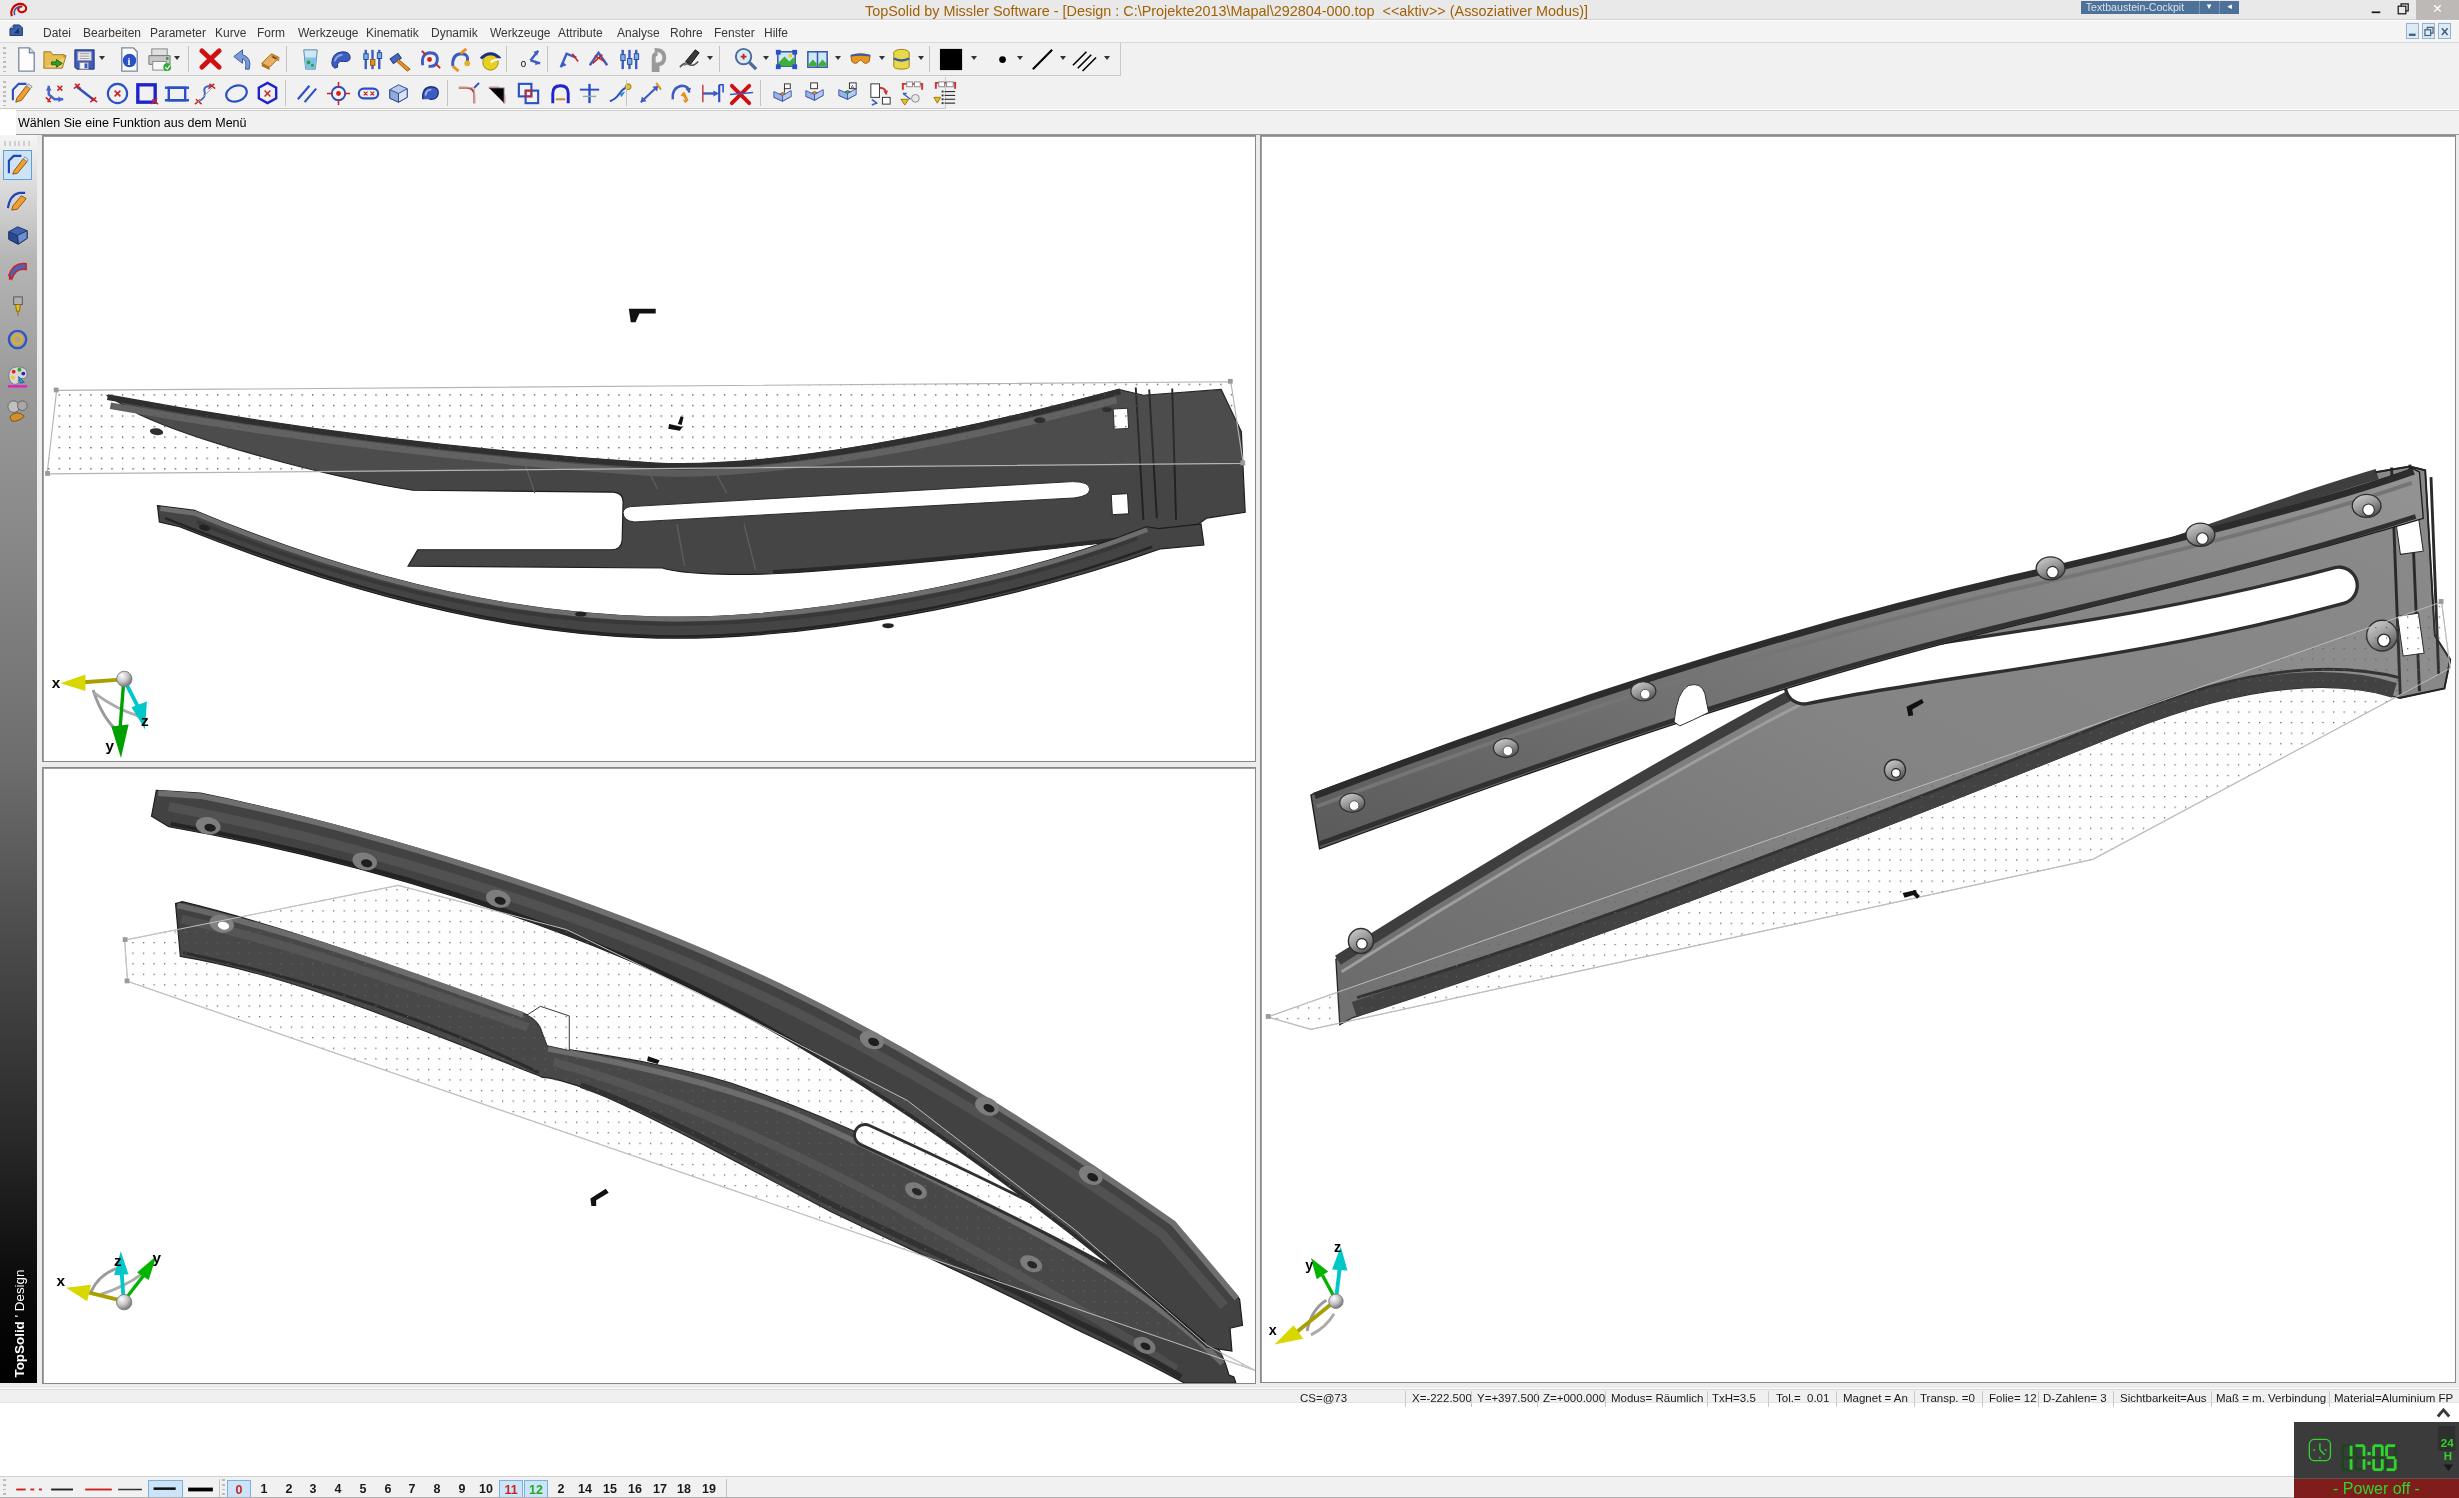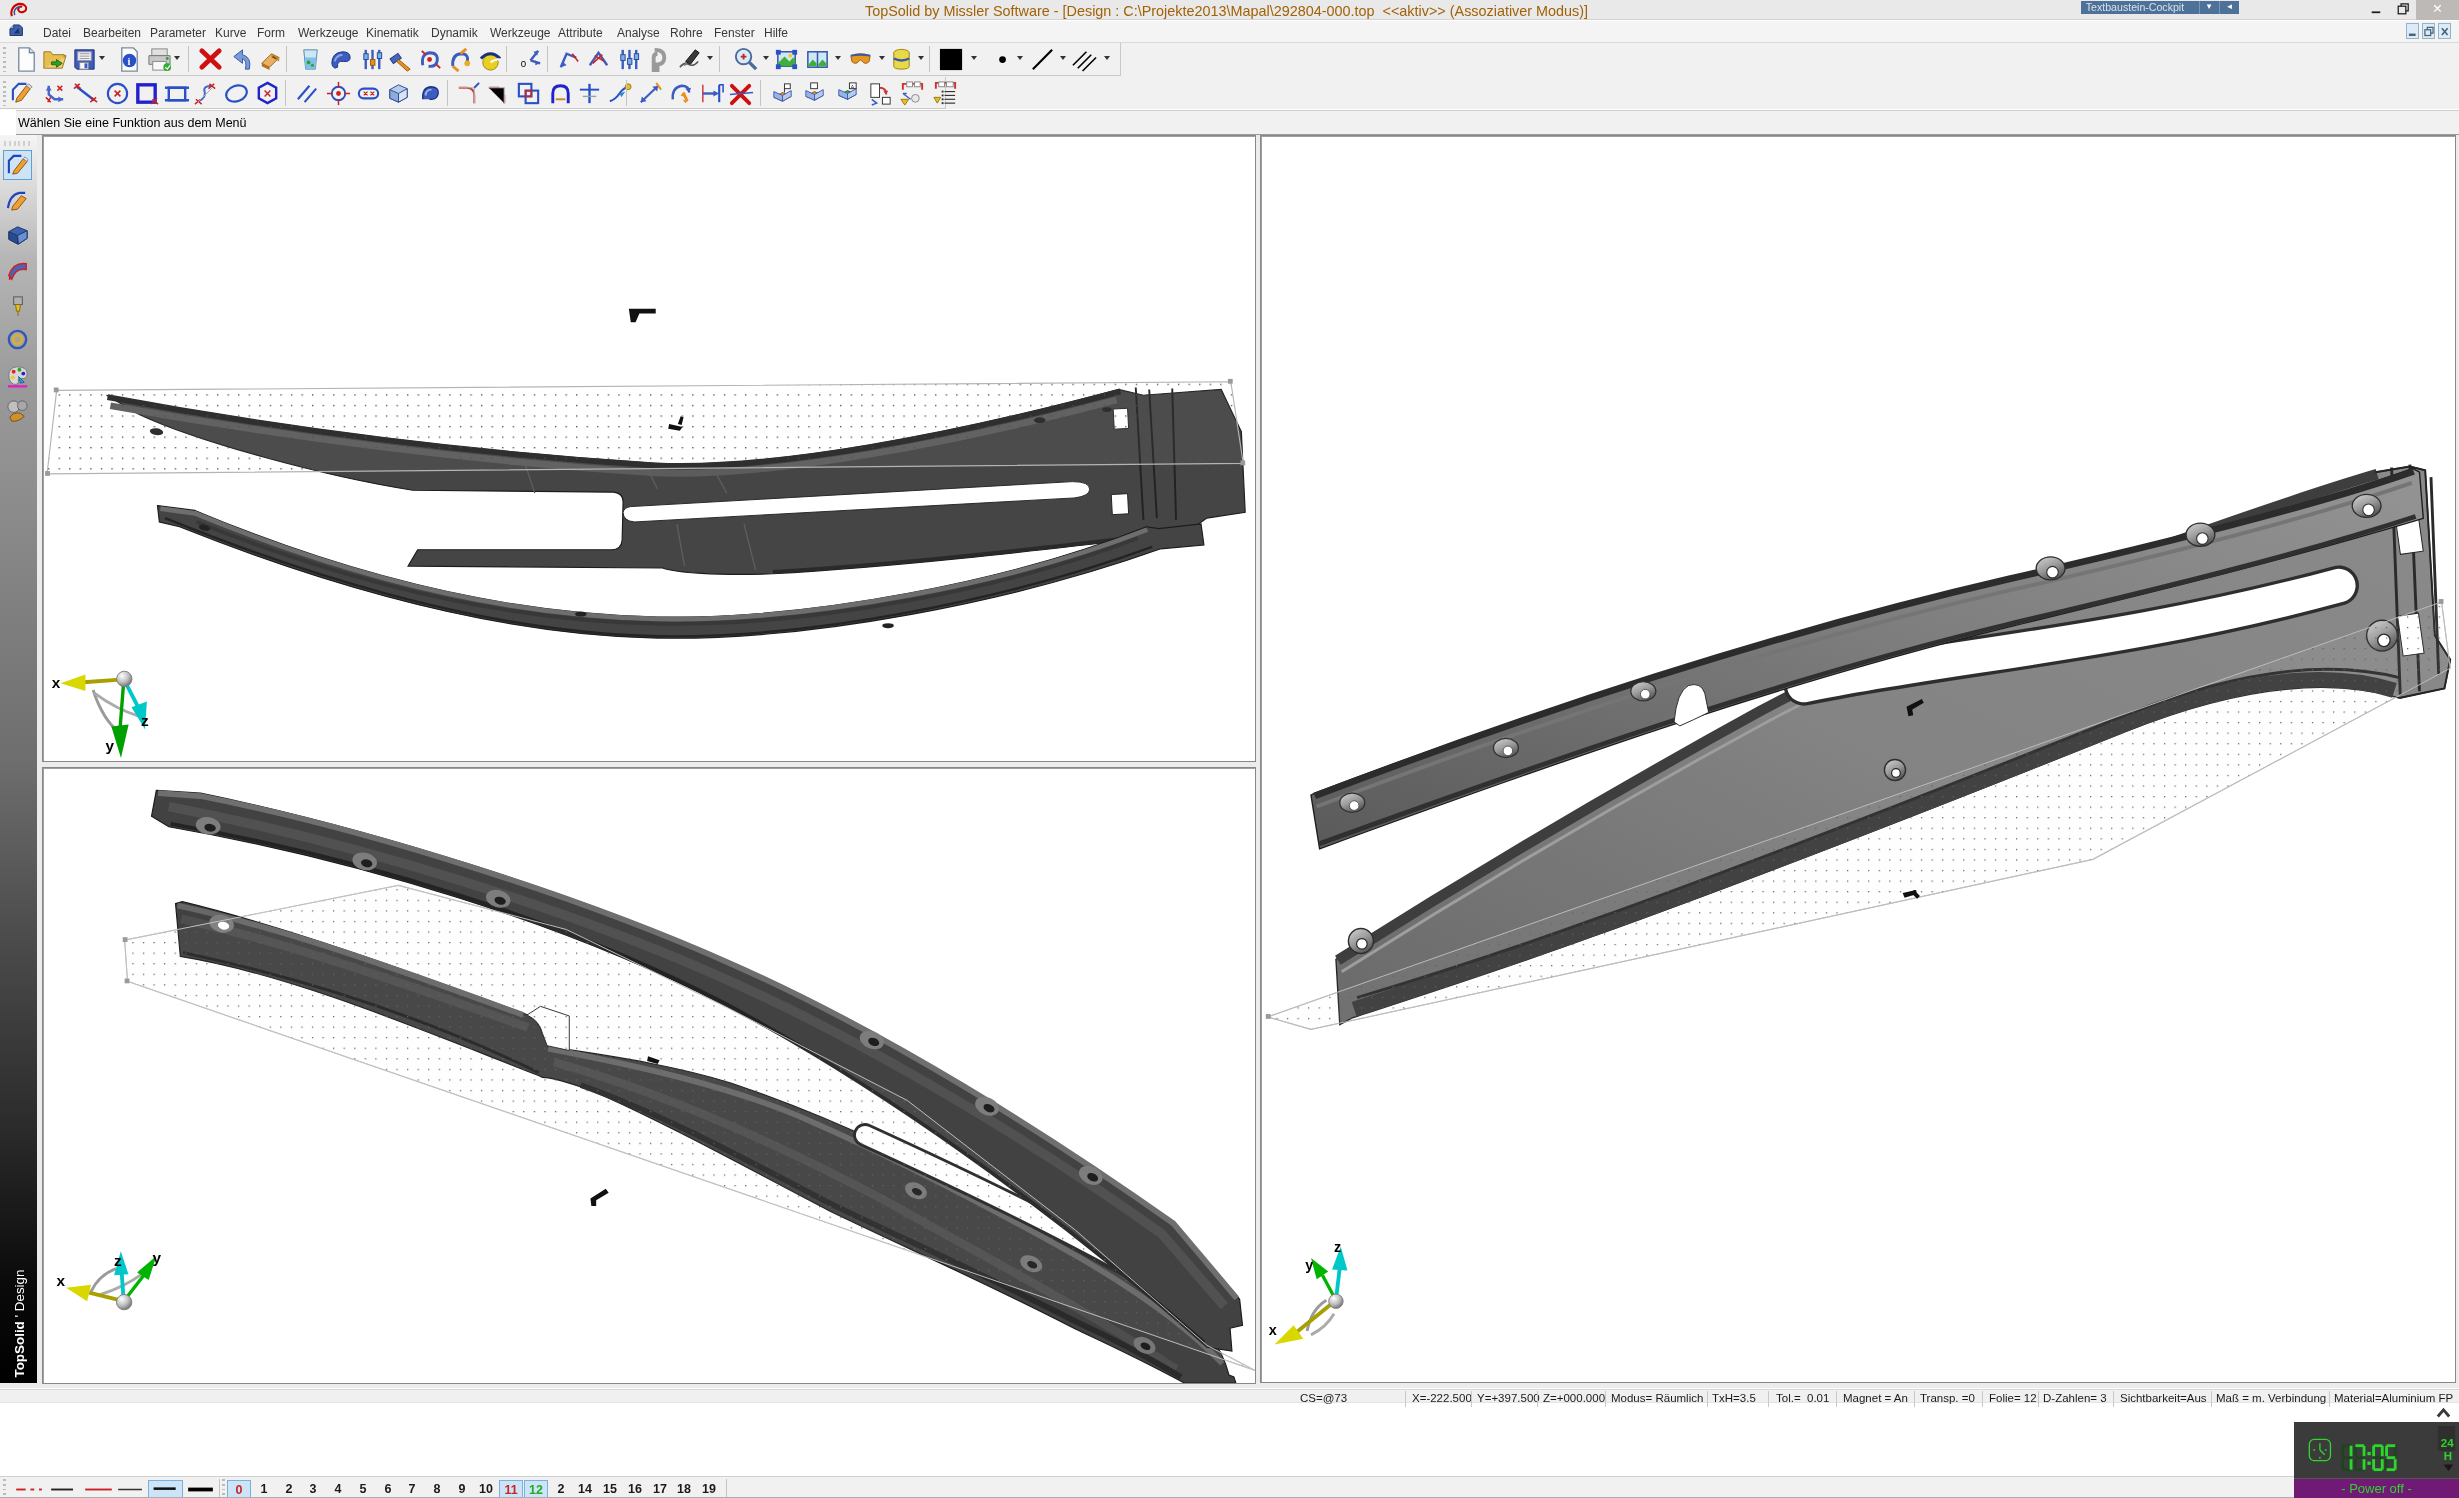--- a/index.html
+++ b/index.html
@@ -43,22 +43,22 @@
 #vpR  { left:1260px; top:135px; width:1196px; height:1248px; }
 #statusbar { position:absolute; left:0; top:1389px; width:2459px; height:14px; background:#f0f0f0;
   border-top:1px solid #d8d8d8; border-bottom:1px solid #e4e4e4; font-size:11.5px; color:#1a1a1a; }
 .st { position:absolute; top:1.9px; white-space:nowrap; }
 .stsep { position:absolute; top:1px; width:1px; height:16.3px; background:#c9c9c9; }
 #bottombar { position:absolute; left:0; top:1476px; width:2296px; height:23px; background:#f1f1f1; border-top:1px solid #d0d0d0;}
 .lsb { position:absolute; top:2.9px; width:31px; height:19px; }
 .numb { position:absolute; top:2.9px; width:24px; height:19px; font-size:12.5px; font-weight:bold; color:#1a1a1a; text-align:center; line-height:18px; }
 .numsel { background:#cce4f7; border:1px solid #7ab0dd; }
 #clock { position:absolute; left:2294px; top:1422px; width:165px; height:77px; background:#3b3b3b; }
-#clockbot { position:absolute; left:2294px; top:1478px; width:165px; height:21px; background:#701a75; border-top:1px solid #555;
-  color:#2fd42f; font-size:13px; text-align:center; line-height:20px;}
+#clockbot { position:absolute; left:2294px; top:1478px; width:165px; height:21px; background:#7f1d1d; border-top:1px solid #555;
+  color:#2fd42f; font-size:16px; text-align:center; line-height:20px;}
 #upar { position:absolute; left:2434px; top:1406px; width:19px; height:13.4px; color:#444; font-size:11.5px; font-weight:bold; text-align:center;}
 </style>
 </head>
 <body>
 <div id="mainarea"></div>
 <div id="titlebar">
   <svg id="tblogo" width="21" height="18" viewBox="0 0 22 19">
     <path d="M4 16 C2 10 6 3 13 3 C17 3 20 6 19 9 C18 12 13 13 11 10 C10 8 12 5 15 6" fill="none" stroke="#c00" stroke-width="2.2"></path>
     <path d="M7 15 C5 11 8 6 13 6" fill="none" stroke="#335a9a" stroke-width="1.6"></path>
   </svg>

